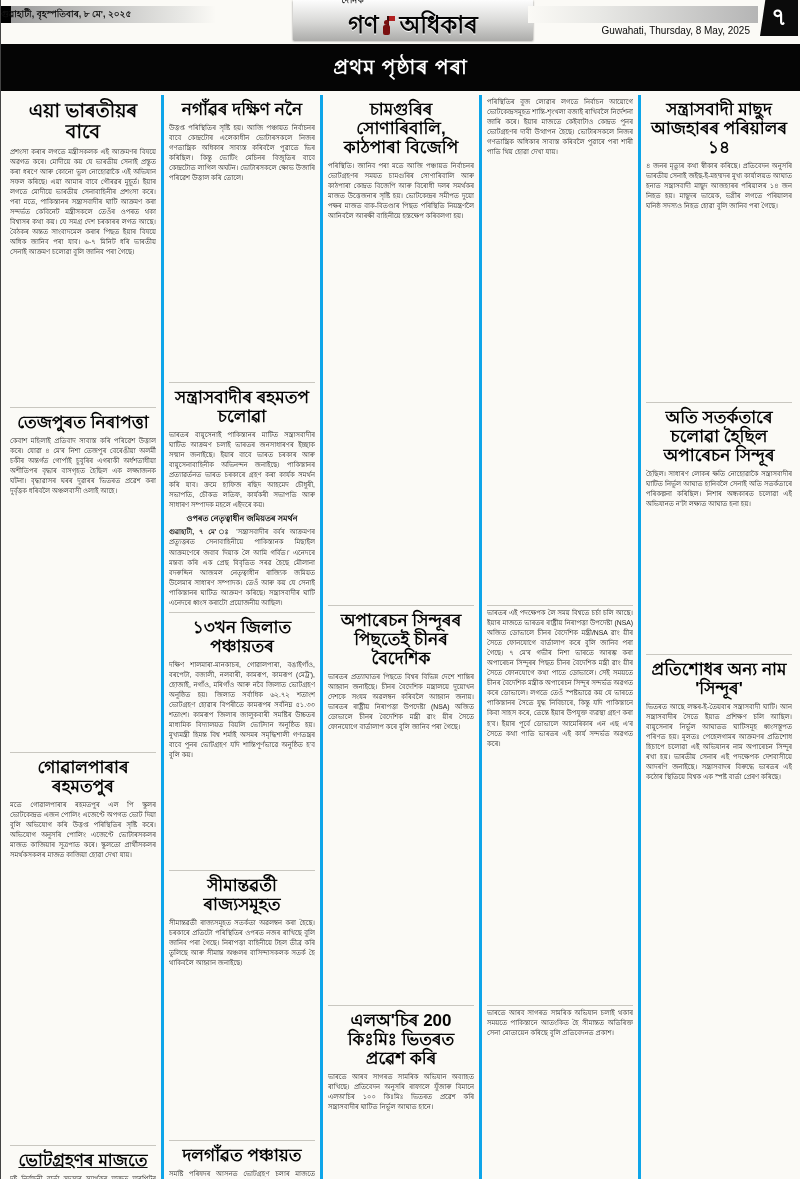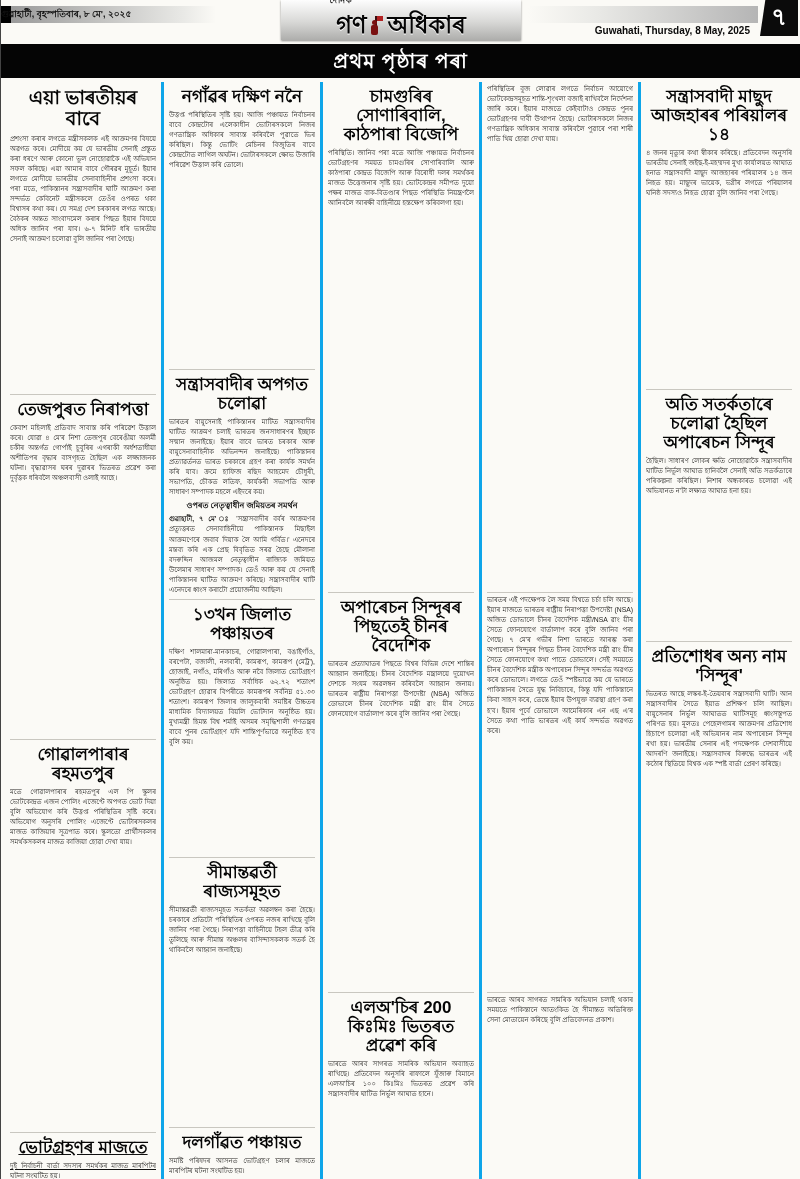--- a/index.html
+++ b/index.html
@@ -19,44 +19,44 @@
     position:absolute; left:0; top:6px; width:215px; height:17px;
     background:linear-gradient(90deg,#000 0 10px,#9a9a9a 10px,#e9e9e6 85%,#fbfaf6);
     display:flex; align-items:center; 
   }
   .date-strip-left .dtxt { font-size:9px; font-weight:bold; color:#101010; }
   .date-strip-right {
     position:absolute; right:42px; top:6px; width:230px; height:17px;
     background:linear-gradient(270deg,#b5b5b5 0,#e9e9e6 70%,#fbfaf6);
     display:flex; align-items:center; justify-content:flex-end; padding-right:8px;
   }
-  .date-strip-right .dtxt { font-size:10px; font-weight:bold; color:#0a0a0a;margin-top:32px; }
+  .date-strip-right .dtxt { font-size:10px; font-weight:normal; color:#0a0a0a;margin-top:32px; }
   .pagenum-box {
     position:absolute; right:2px; top:0; width:38px; height:36px;
     background:#0b0b0b; color:#fff; display:flex; align-items:center; justify-content:center;
     font-size:24px; font-weight:bold;
     clip-path:polygon(14% 0,100% 0,100% 100%,0 100%);
   }
   .masthead {
-    position:absolute; left:280px; top:0; width:240px; height:40px;
+    position:absolute; left:292px; top:0; width:240px; height:40px;
     background:linear-gradient(180deg,#fdfdfd 0,#d8d8d6 55%,#aeaeac 100%);
     box-shadow:0 1px 2px rgba(0,0,0,.45);
     display:flex; flex-direction:column; align-items:center; justify-content:center;text-align:right;
   }
   .masthead .daily { font-size:8px; font-weight:bold; letter-spacing:1px; color:#1c1c1c; align-self:center; margin-left:-120px; }
   .masthead .logo-row { display:flex; align-items:center; gap:4px; margin-top:-1px; }
   .masthead .logo-word { font-size:24px; font-weight:bold; color:#050505; text-shadow:0 1px 0 #fff; }
   .logo-figure { width:13px; height:20px; position:relative; }
   .logo-figure .flag { position:absolute; left:6px; top:0; width:7px; height:5px; background:#b22222; }
   .logo-figure .pole { position:absolute; left:5px; top:0; width:1.5px; height:12px; background:#3a0d0d; }
   .logo-figure .head { position:absolute; left:2px; top:4px; width:5px; height:5px; border-radius:50%; background:#7a1010; }
   .logo-figure .torso { position:absolute; left:1px; top:9px; width:7px; height:10px; border-radius:2px; background:#7a1010; }
   
   .banner {
-    margin:2px 0 0 0; height:34px; background:#050505;
+    margin:2px 0 0 0; height:47px; background:#050505;
     display:flex; align-items:center; justify-content:center;
     border-top:2px solid #050505;
   }
   .banner .banner-text { color:#ffffff; font-size:20px; font-weight:bold; letter-spacing:1px; }
   
   .cols { display:flex; padding:4px 3px 0 4px; height:1103px; }
   .col { flex:1 1 0; padding:0 5px; border-right:3px solid #0ea5e9; overflow:hidden; }
   .col:last-child { border-right:none; }
   .article { overflow:hidden; position:relative; padding-top:2px; }
   .article + .article { border-top:1px solid #c9c7c0; }
@@ -124,21 +124,21 @@
           <div class="headline">ভোটগ্ৰহণৰ মাজতে</div>
           <div class="article-body">দুই নিৰ্বাচনী বাৰ্তা সদস্যৰ সমৰ্থকৰ মাজত মাৰপিটৰ ঘটনা সংঘটিত হয়।</div>
         </div>
       </div>
       <div class="col">
         <div class="article" style="height: 287px;">
           <div class="headline">নগাঁৱৰ দক্ষিণ ননৈ</div>
           <div class="article-body">উত্তপ্ত পৰিস্থিতিৰ সৃষ্টি হয়। আজি পঞ্চায়ত নিৰ্বাচনৰ বাবে কেন্দ্ৰটোৰ এলেকাধীন ভোটাৰসকলে নিজৰ গণতান্ত্ৰিক অধিকাৰ সাব্যস্ত কৰিবলৈ পুৱাতে ভিৰ কৰিছিল। কিন্তু ভোটিং মেচিনৰ বিজুতিৰ বাবে কেন্দ্ৰটোত লাগিল অঘটন। ভোটাৰসকলে ক্ষোভ উজাৰি পৰিৱেশ উত্তাল কৰি তোলে।</div>
         </div>
         <div class="article" style="height: 230px;">
-          <div class="headline">সন্ত্ৰাসবাদীৰ অপগত চলোৱা</div>
+          <div class="headline">সন্ত্ৰাসবাদীৰ ৰহমতপ চলোৱা</div>
           <div class="article-body">ভাৰতৰ বায়ুসেনাই পাকিস্তানৰ মাটিত সন্ত্ৰাসবাদীৰ ঘাটিত আক্ৰমণ চলাই ভাৰতৰ জনসাধাৰণৰ ইচ্ছাক সন্মান জনাইছে। ইয়াৰ বাবে ভাৰত চৰকাৰ আৰু বায়ুসেনাবাহিনীক অভিনন্দন জনাইছে। পাকিস্তানৰ প্ৰত্যাৱৰ্তনত ভাৰত চৰকাৰে গ্ৰহণ কৰা কাৰ্যক সমৰ্থন কৰি যাব। ক্ৰমে হাফিজ ৰছিদ আহমেদ চৌধুৰী, সভাপতি, চৌকত লতিফ, কাৰ্যকৰী সভাপতি আৰু সাধাৰণ সম্পাদক মহলে এইদৰে কয়।</div>
           <div class="subhead">ওপৰত নেতৃত্বাধীন জমিয়তৰ সমৰ্থন</div>
           <div class="article-body"><span class="dateline">গুৱাহাটী, ৭ মে' ঃ </span>'সন্ত্ৰাসবাদীৰ বৰ্বৰ আক্ৰমণৰ প্ৰত্যুত্তৰত সেনাবাহিনীয়ে পাকিস্তানক মিছাইল আক্ৰমণেৰে জবাব দিয়াক লৈ আমি গৰ্বিত।' এনেদৰে মন্তব্য কৰি এক প্ৰেছ বিবৃতিত সৰৱ হৈছে মৌলানা বদৰুদ্দিন আজমল নেতৃত্বাধীন ৰাজ্যিক জমিয়ত উলেমাৰ সাধাৰণ সম্পাদক। তেওঁ আৰু কয় যে সেনাই পাকিস্তানৰ ঘাটিত আক্ৰমণ কৰিছে। সন্ত্ৰাসবাদীৰ ঘাটি এনেদৰে ধ্বংস কৰাটো প্ৰয়োজনীয় আছিল।</div>
         </div>
         <div class="article" style="height: 258px;">
           <div class="headline">১৩খন জিলাত পঞ্চায়তৰ</div>
           <div class="article-body">দক্ষিণ শালমাৰা-মানকাচৰ, গোৱালপাৰা, বঙাইগাঁও, বৰপেটা, বজালী, নলবাৰী, কামৰূপ, কামৰূপ (মেট্ৰ'), হোজাই, নগাঁও, মৰিগাঁও আৰু নবৈ জিলাত ভোটগ্ৰহণ অনুষ্ঠিত হয়। জিলাত সৰ্বাধিক ৬২.৭২ শতাংশ ভোটগ্ৰহণ হোৱাৰ বিপৰীতে কামৰূপৰ সৰ্বনিম্ন ৫১.৩৩ শতাংশ। কামৰূপ জিলাৰ জালুকবাৰী সমষ্টিৰ উচ্চতৰ মাধ্যমিক বিদ্যালয়ত বিয়লি ভোটদান অনুষ্ঠিত হয়। মুখ্যমন্ত্ৰী হিমন্ত বিশ্ব শৰ্মাই অসমৰ সমৃদ্ধিশালী গণতন্ত্ৰৰ বাবে পুনৰ ভোটগ্ৰহণ যদি শান্তিপূৰ্ণভাৱে অনুষ্ঠিত হ'ব বুলি কয়।</div>
         </div>
         <div class="article" style="height: 270px;">
           <div class="headline">সীমান্তৱৰ্তী ৰাজ্যসমূহত</div>

